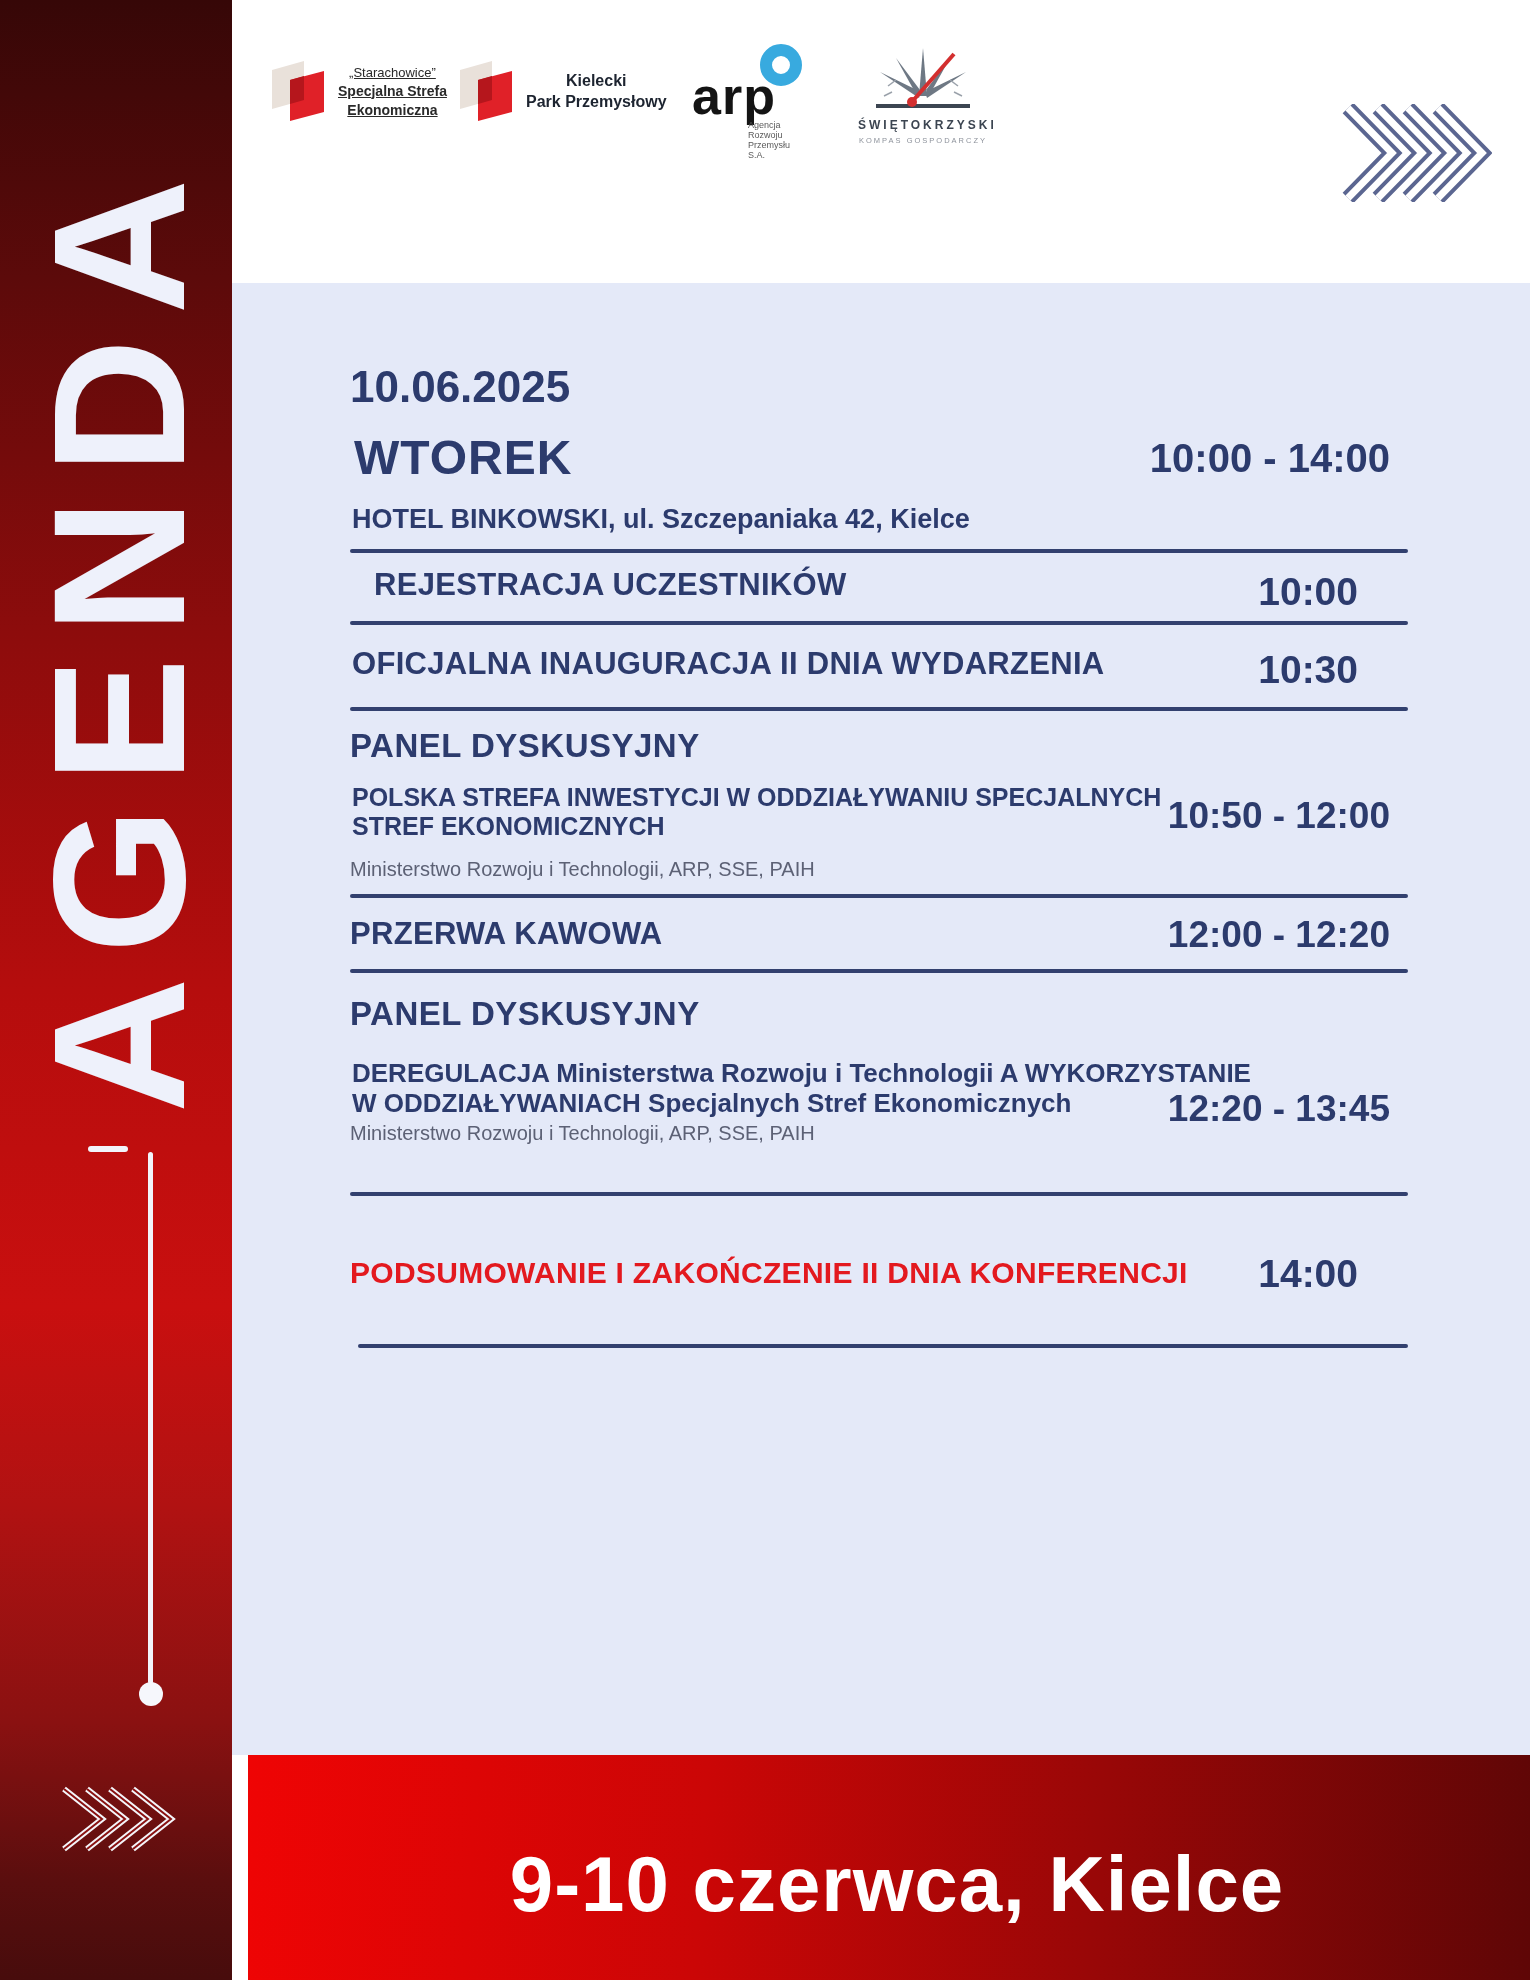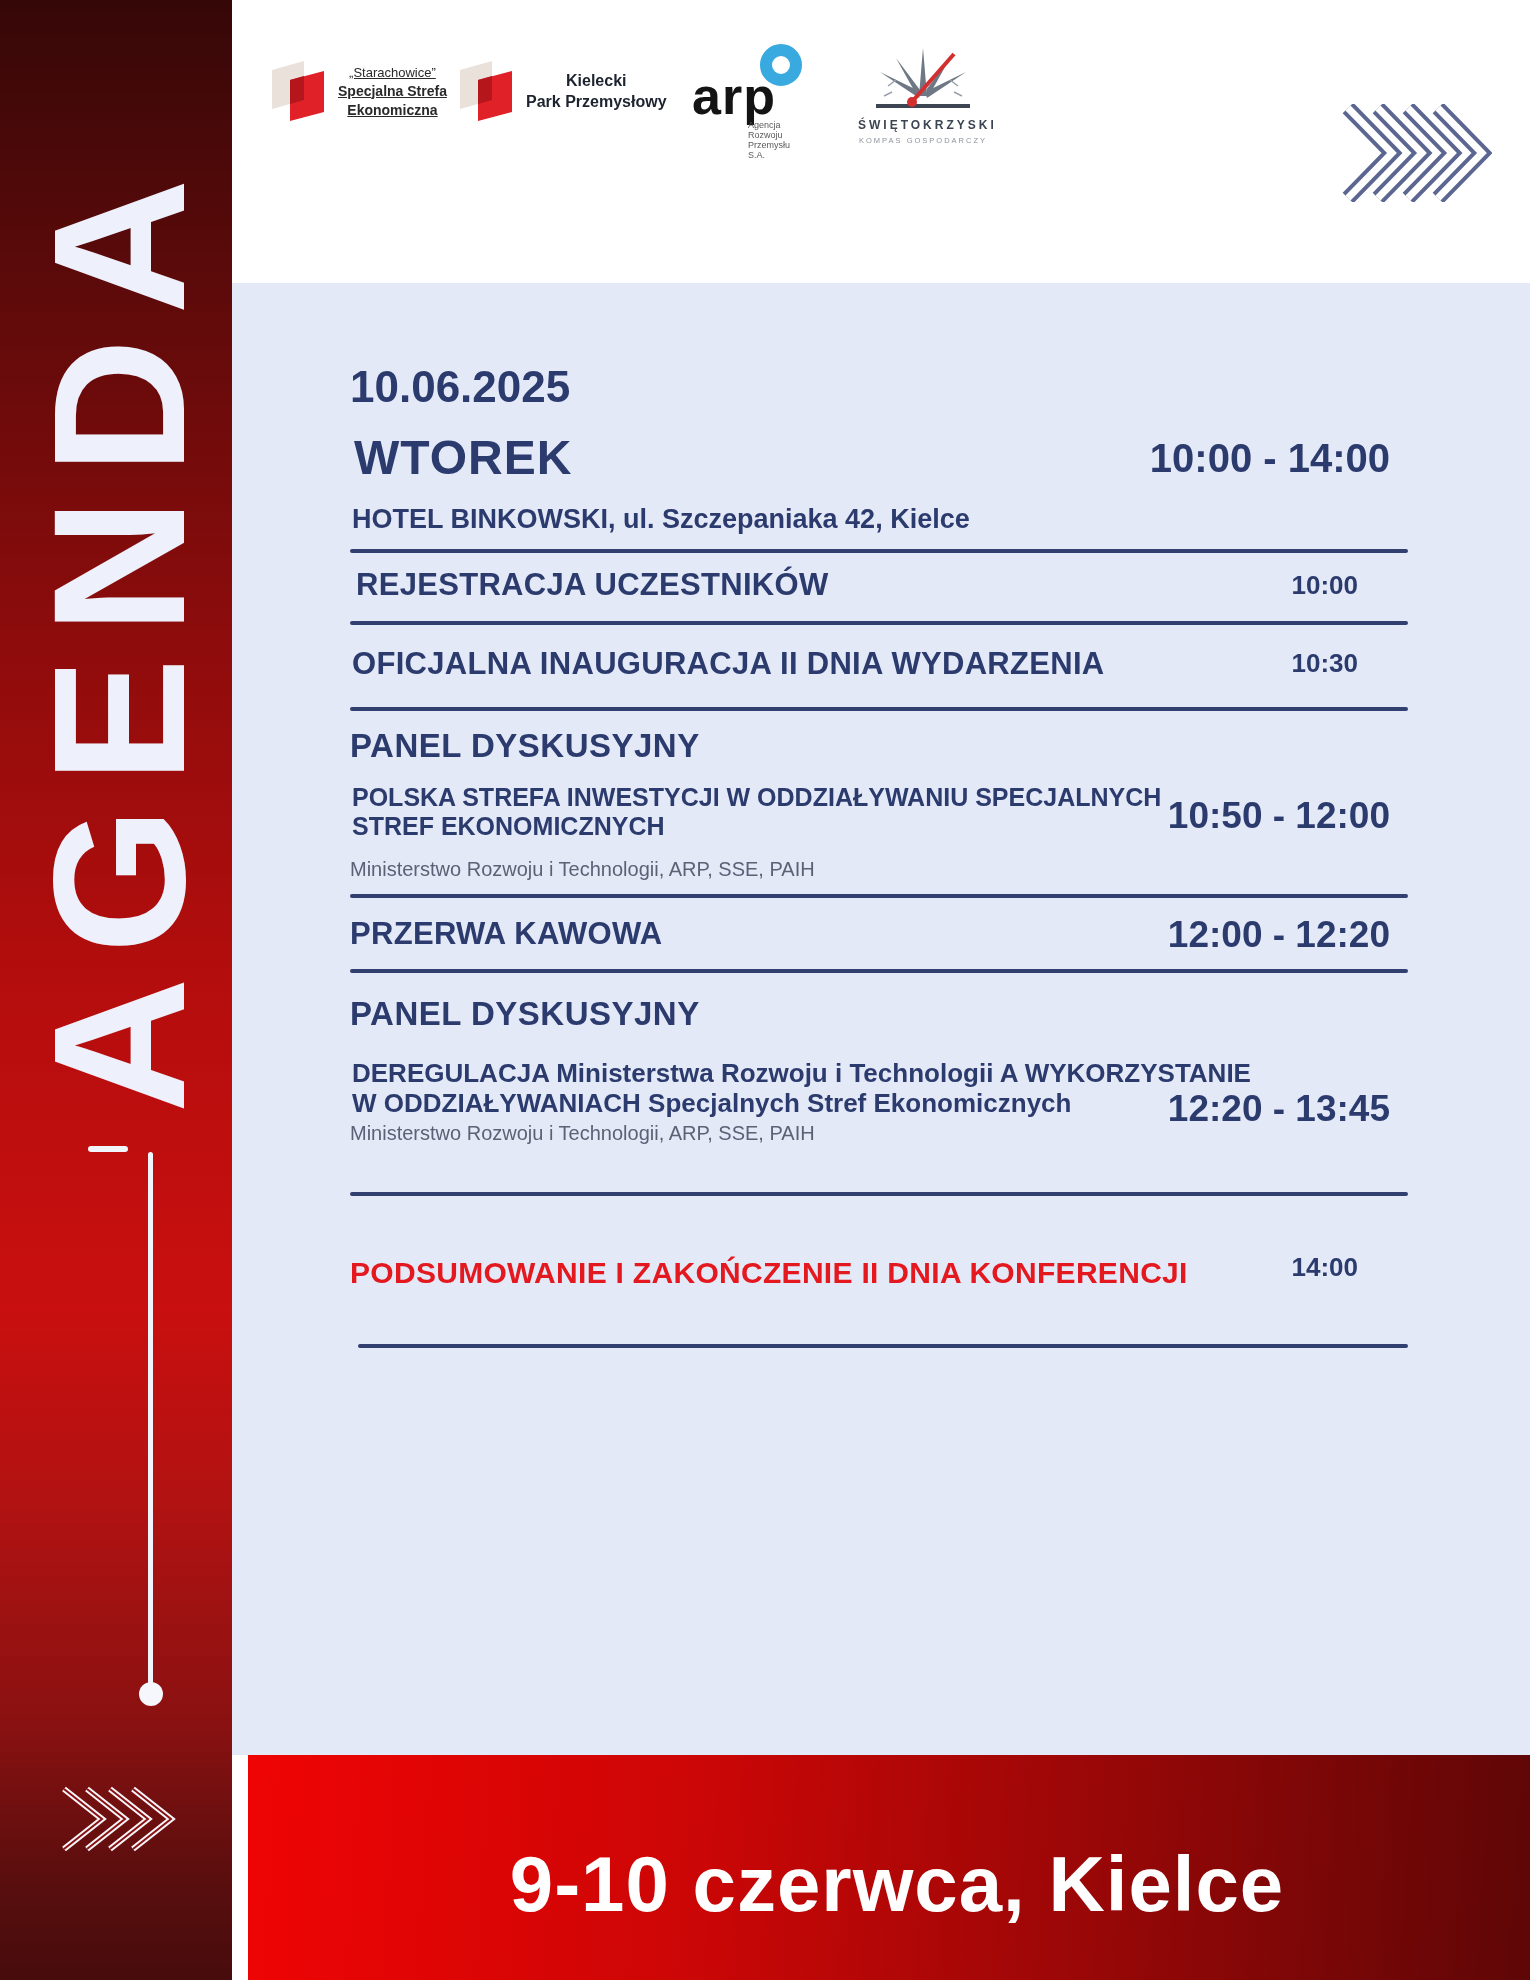--- a/index.html
+++ b/index.html
@@ -55,21 +55,21 @@
   .navy{color:#2c3b6d;}
   .agenda-date{position:absolute;left:350px;top:362px;font-size:44px;font-weight:700;}
   .agenda-day{position:absolute;left:354px;top:430px;font-size:48px;font-weight:700;letter-spacing:1px;}
   .agenda-day-time{position:absolute;right:140px;top:436px;font-size:40px;font-weight:700;}
   .agenda-venue{position:absolute;left:352px;top:504px;font-size:27px;font-weight:700;}
   .divider{position:absolute;left:350px;width:1058px;height:4px;background:#32406f;border-radius:2px;}
   .item-title{position:absolute;font-size:31px;font-weight:700;letter-spacing:0.3px;}
   .item-title.red{color:#e3191f;}
   .item-time{position:absolute;text-align:right;font-weight:700;}
   .time-range{right:140px;font-size:37px;}
-  .time-single{right:172px;font-size:26px;}
+  .time-single{right:172px;font-size:39px;}
   .panel-label{position:absolute;left:350px;font-size:33px;font-weight:700;letter-spacing:0.5px;}
   .multi-title{position:absolute;left:352px;font-weight:700;}
   .multi-title .ln{display:block;}
   .mt-1{top:783px;font-size:25px;line-height:29px;}
   .mt-2{top:1058px;font-size:26px;line-height:30px;}
   .speakers{position:absolute;left:350px;font-size:20px;font-weight:400;color:#5c6175;}
 
   
   .footer{
     position:absolute;left:248px;top:1755px;width:1298px;height:258px;
@@ -177,21 +177,21 @@
 
   <div class="panel"></div>
 
   <div class="agenda-date navy">10.06.2025</div>
   <div class="agenda-day navy">WTOREK</div>
   <div class="agenda-day-time navy item-time">10:00 - 14:00</div>
   <div class="agenda-venue navy">HOTEL BINKOWSKI, ul. Szczepaniaka 42, Kielce</div>
 
   <div class="divider" style="top:549px;"></div>
 
-  <div class="item-title navy" style="left:356px;top:567px;">REJESTRACJA UCZESTNIKÓW</div>
+  <div class="item-title navy" style="left:374px;top:567px;">REJESTRACJA UCZESTNIKÓW</div>
   <div class="item-time time-single navy" style="top:570px;">10:00</div>
 
   <div class="divider" style="top:621px;"></div>
 
   <div class="item-title navy" style="left:352px;top:646px;">OFICJALNA INAUGURACJA II DNIA WYDARZENIA</div>
   <div class="item-time time-single navy" style="top:648px;">10:30</div>
 
   <div class="divider" style="top:707px;"></div>
 
   <div class="panel-label navy" style="top:727px;">PANEL DYSKUSYJNY</div>

